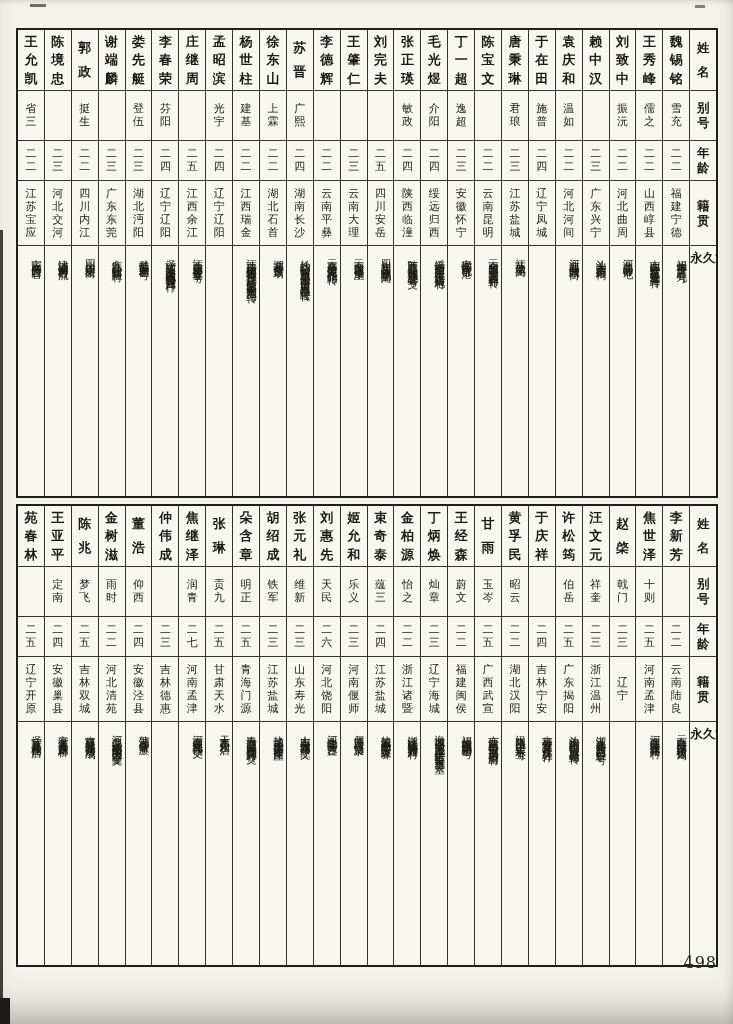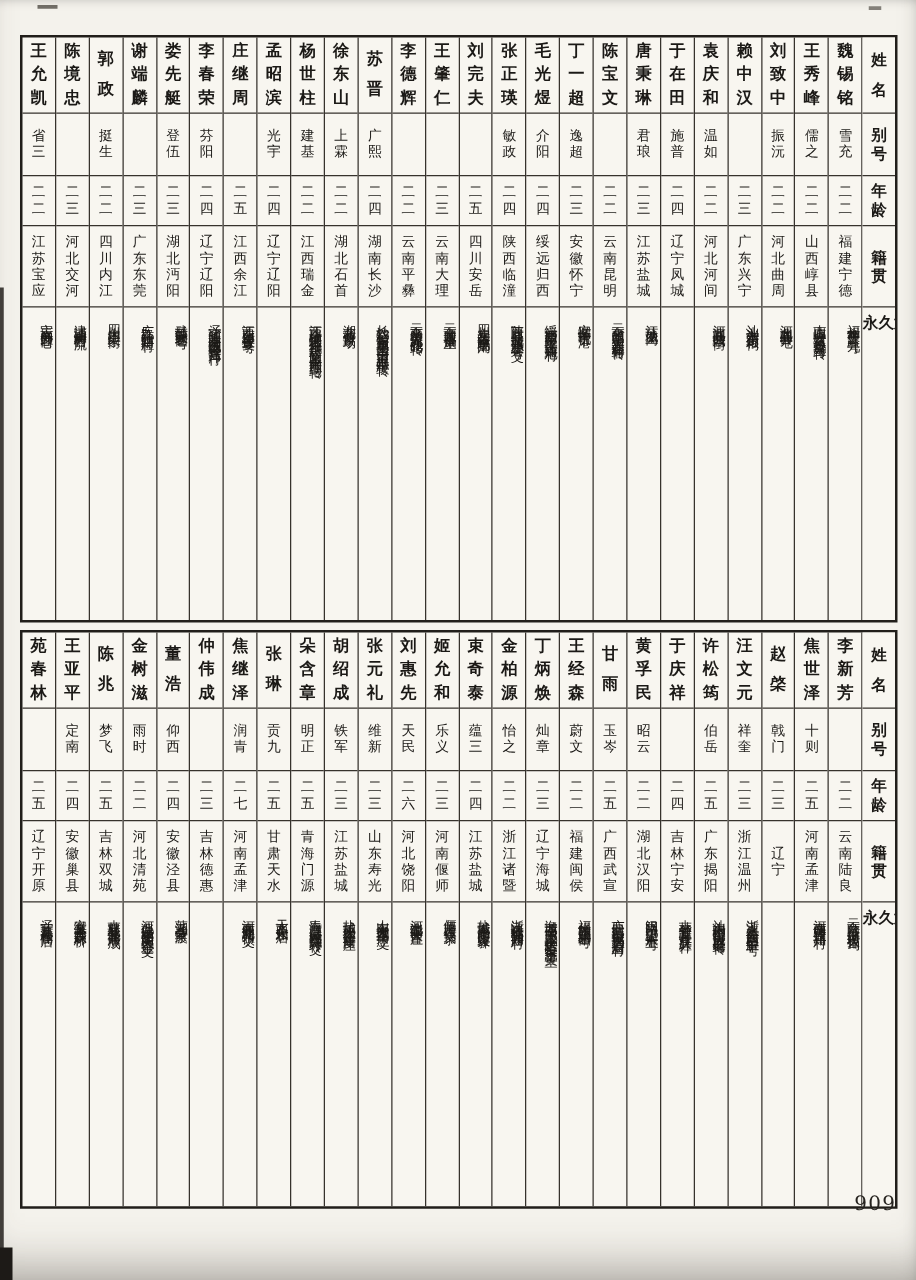--- a/index.html
+++ b/index.html
@@ -1265,18 +1265,18 @@
           <span class="ch">籍</span>
           <span class="ch">贯</span>
         </div>
         <div class="cell addr-cell hcell spread">
           <span class="ch">永</span>
           <span class="ch">久</span>
           <span class="ch">通</span>
         </div>
       </div>
     </div>
-  <div class="page-number">909</div>
+  <div class="page-number">498</div>
   <div class="edge-left"></div>
   <div class="corner-bl"></div>
   <div class="mark-tl"></div>
   <div class="mark-tr"></div>
 </div>
 
 </body></html>

